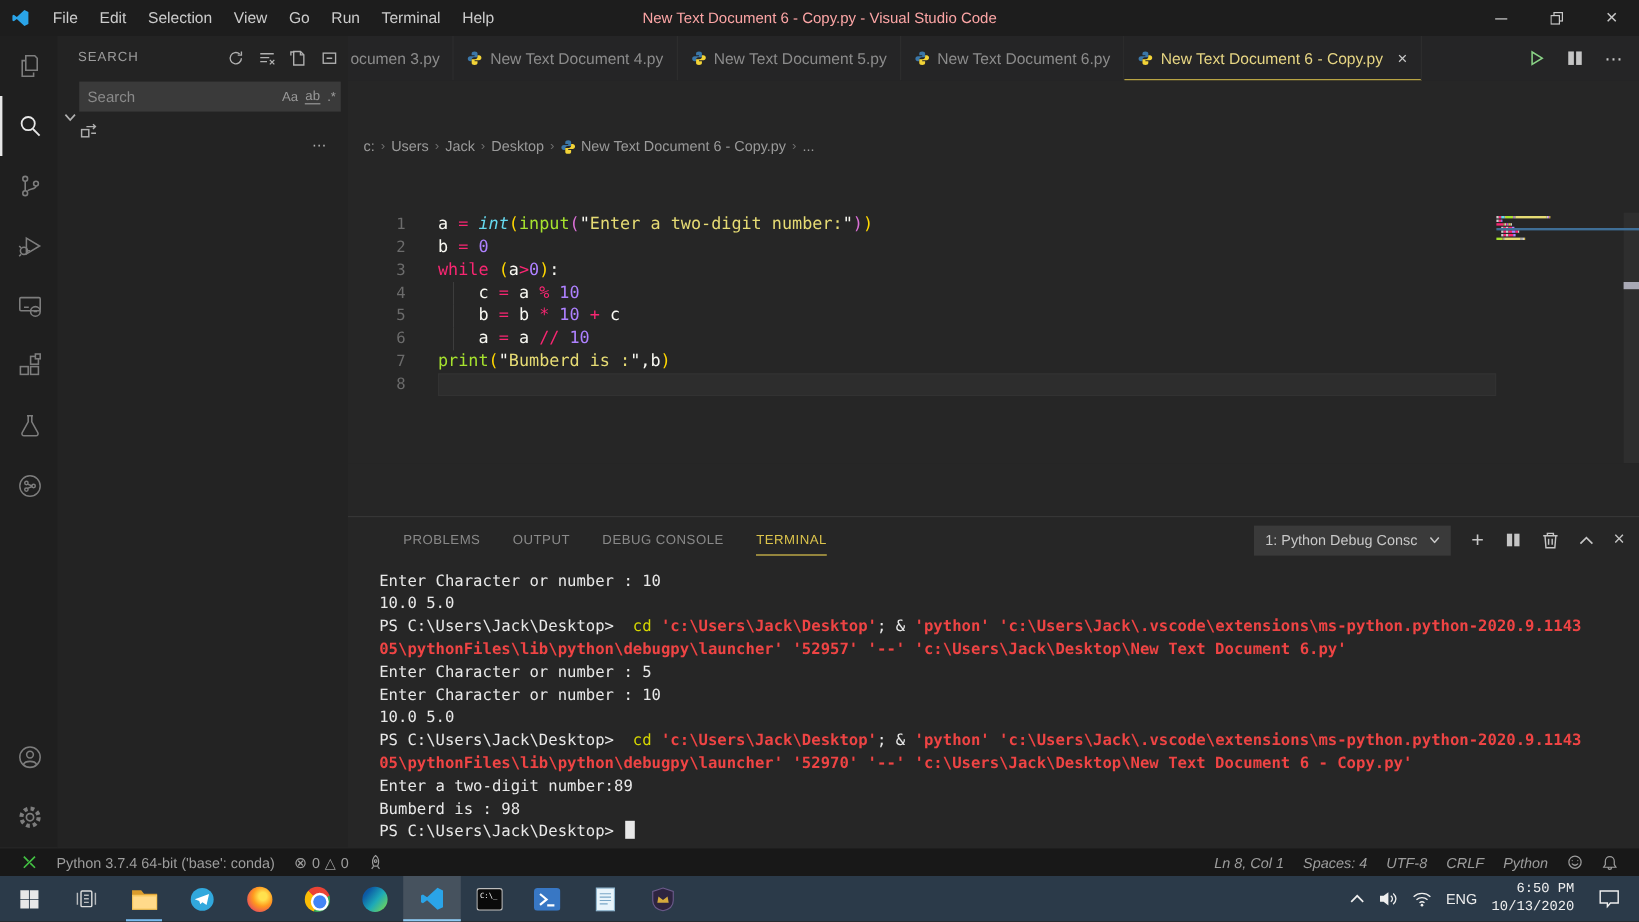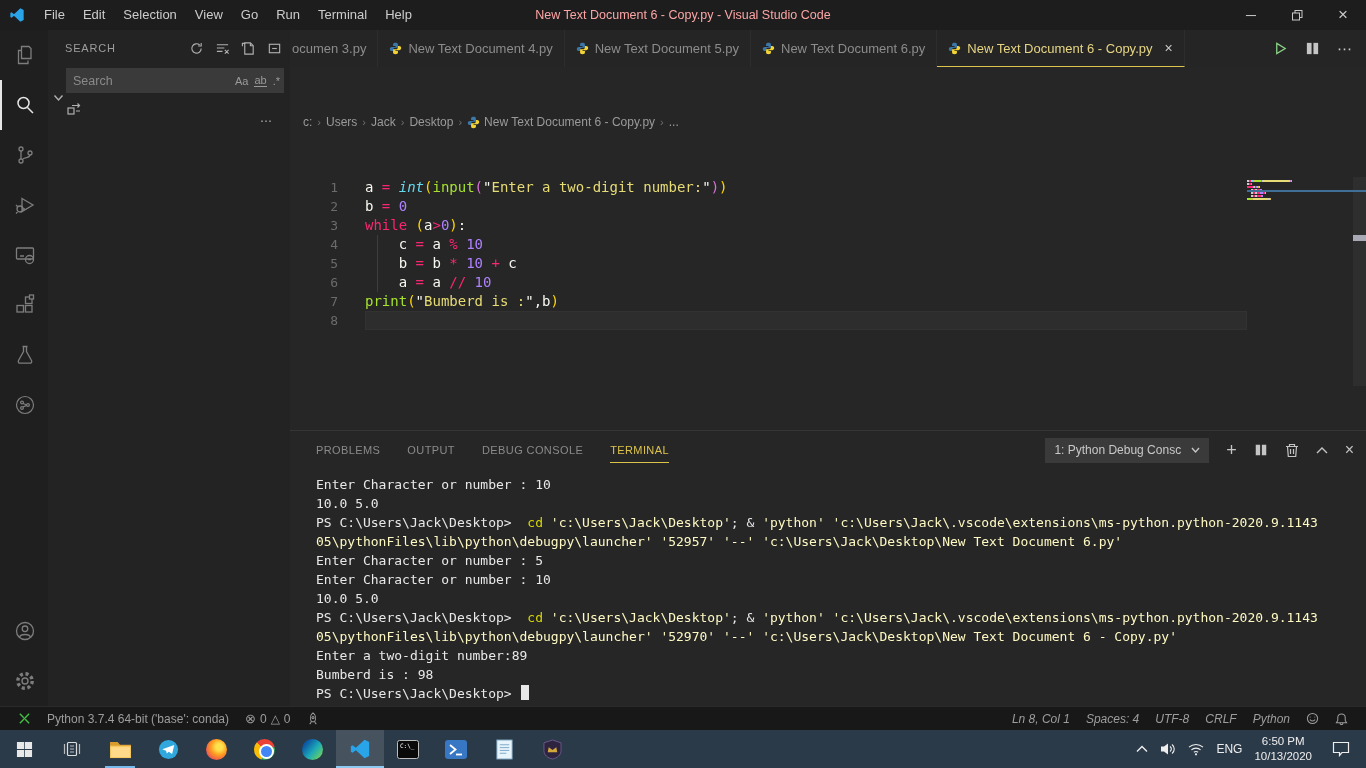--- a/index.html
+++ b/index.html
@@ -84,37 +84,37 @@
   
   .panel { height:276px; border-top:1px solid #363636; display:flex; flex-direction:column; }
   .panel-header { height:38px; display:flex; align-items:center; padding:0 12px 0 26px; flex-shrink:0; }
   .panel-tab { margin-right:27px; font-size:11px; letter-spacing:.4px; color:#8a8a8a; line-height:38px; height:38px; position:relative; }
   .panel-tab.active { color:#dcc44c; }
   .panel-tab.active::after { content:''; position:absolute; left:0; right:0; bottom:6px; height:1.5px; background:#dcc44c; }
   .panel-controls { margin-left:auto; display:flex; align-items:center; gap:17px; color:#c5c5c5; }
   .dropdown { background:#3a3a3a; color:#c8c8c8; font-size:12px; height:25px; display:flex; align-items:center; padding:0 9px; gap:10px; }
   .terminal { flex:1; padding:6px 0 0 26px; font-family:"DejaVu Sans Mono","Liberation Mono",monospace; font-size:13px; line-height:19px; overflow:hidden; }
   .term-line { white-space:pre; }
-  .tw { color:#e8e8e8; } .ty { color:#d6d700; } .tc { color:#fef9c3; }
+  .tw { color:#e8e8e8; } .ty { color:#d6d700; } .tc { color:#ef4444;font-weight:bold; }
   .cursor { display:inline-block; width:8px; height:15px; background:#e8e8e8; vertical-align:-2px; margin-left:1px; }
 
   
   .statusbar { height:24px; background:#181818; border-top:1px solid #2a2a2a; display:flex; align-items:center; font-size:12px; color:#9d9d9d; padding:0 10px; }
   .sb-item { display:flex; align-items:center; gap:4px; padding:0 8px; height:24px; }
   .sb-right { margin-left:auto; display:flex; align-items:center;font-style:italic; }
 
   
   .taskbar { height:38px; background:#2b3a49; display:flex; align-items:stretch; }
   .tile { width:48px; display:flex; align-items:center; justify-content:center; position:relative; }
   .tile.open::after { content:''; position:absolute; bottom:0; left:9px; right:9px; height:2px; background:#76b9ed; }
   .tile.active { background:#46525e; }
   .tile.active::after { content:''; position:absolute; bottom:0; left:0; right:0; height:2px; background:#8ec9f2; }
   .tray { margin-left:auto; display:flex; align-items:center; gap:12px; padding-right:8px; color:#eeeeee; }
   .lang { font-size:12px; }
-  .clock { text-align:center; font-size:11.5px; line-height:1.3; }
+  .clock { text-align:right; font-size:11.5px; line-height:1.3;font-family:Liberation Mono, monospace; }
   .chrome-ic { width:21px; height:21px; border-radius:50%; background:conic-gradient(from -45deg,#ea4335 0 120deg,#34a853 0 240deg,#fbbc05 0 360deg); position:relative; }
   .chrome-ic::after { content:''; position:absolute; left:5px; top:5px; width:11px; height:11px; border-radius:50%; background:#4285f4; border:2px solid #fff; }
   .edge-ic { width:21px; height:21px; border-radius:50%; background:linear-gradient(130deg,#0c59a4 20%,#1da9b8 55%,#7ad94f 95%); }
   .ff-ic { width:21px; height:21px; border-radius:50%; background:radial-gradient(circle at 62% 38%,#ffe14d 0 18%,#ff9a1f 45%,#e0356f 90%); }
 </style>
 </head>
 <body>
 
 <div class="titlebar">
   <span class="vslogo">
@@ -414,21 +414,21 @@
           <div class="mm-row"><span class="mm-seg" style="width: 4.2px; background: transparent;"></span><span class="mm-seg" style="width: 2.1px; background: rgb(204, 204, 204);"></span><span class="mm-seg" style="width: 2.1px; background: rgb(249, 38, 114);"></span><span class="mm-seg" style="width: 2.1px; background: rgb(204, 204, 204);"></span><span class="mm-seg" style="width: 3.15px; background: rgb(249, 38, 114);"></span><span class="mm-seg" style="width: 2.1px; background: rgb(174, 129, 255);"></span></div>
           <div class="mm-row"><span class="mm-seg" style="width: 5.25px; background: rgb(166, 226, 46);"></span><span class="mm-seg" style="width: 1.05px; background: rgb(215, 186, 74);"></span><span class="mm-seg" style="width: 1.05px; background: rgb(204, 204, 204);"></span><span class="mm-seg" style="width: 12.6px; background: rgb(230, 219, 116);"></span><span class="mm-seg" style="width: 1.05px; background: rgb(204, 204, 204);"></span><span class="mm-seg" style="width: 1.05px; background: rgb(204, 204, 204);"></span><span class="mm-seg" style="width: 1.05px; background: rgb(204, 204, 204);"></span><span class="mm-seg" style="width: 1.05px; background: rgb(215, 186, 74);"></span></div>
           <div class="mm-row"></div>
         </div>
       <div class="blue-line"></div>
       <div class="scroll-thumb"></div>
     </div>
 
     <div class="panel">
       <div class="panel-header">
-        <span id="panel-tabs" style="display:flex;">
+        <span id="panel-tabs" style="display:flex;margin-left:20px;">
             <span class="panel-tab">PROBLEMS</span>
             <span class="panel-tab">OUTPUT</span>
             <span class="panel-tab">DEBUG CONSOLE</span>
             <span class="panel-tab active">TERMINAL</span>
           </span>
         <span class="panel-controls">
           <span class="dropdown">
             <span>1: Python Debug Consc</span>
             <svg width="9" height="6" viewBox="0 0 9 6" fill="none" stroke="#c8c8c8" stroke-width="1.3">
                 <path d="M1 1l3.5 4L8 1"></path>

